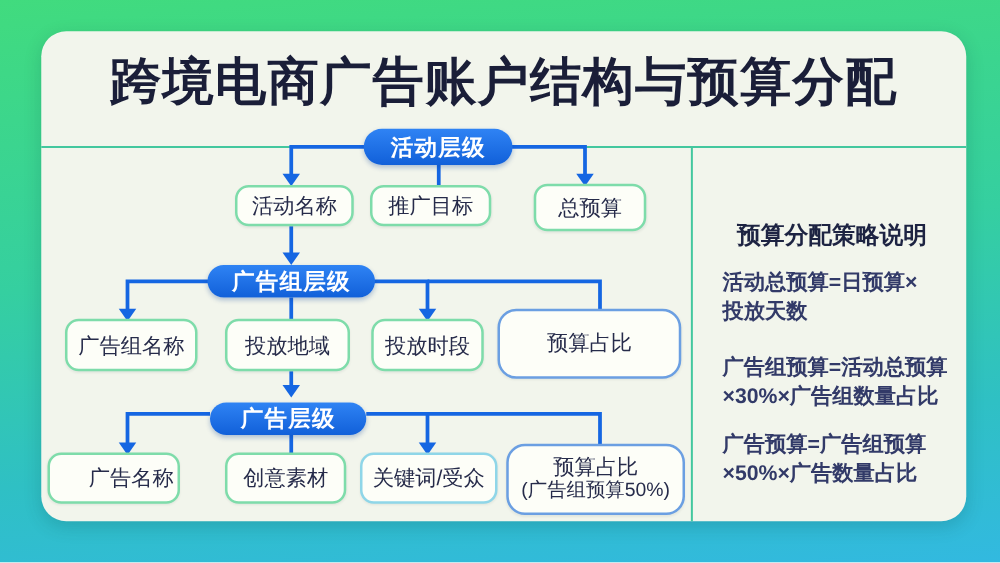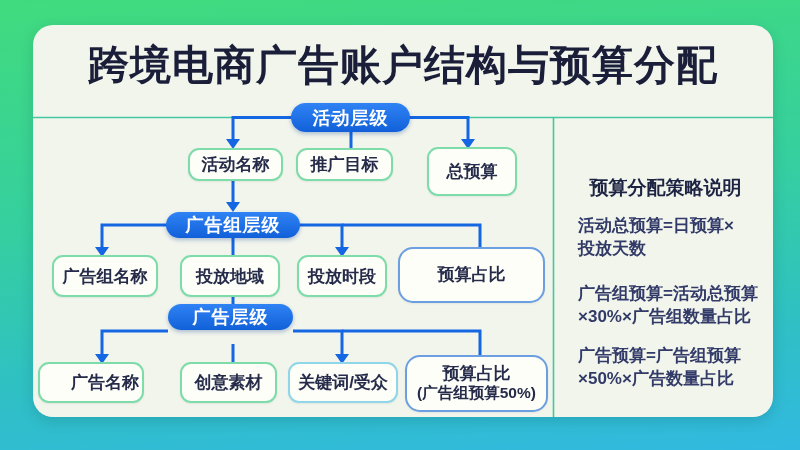--- a/index.html
+++ b/index.html
@@ -16,32 +16,32 @@
     font-size:41px; font-weight:900; letter-spacing:1px; color:#1a1e38; }
 
   svg.connectors{ position:absolute; left:0; top:0; width:800px; height:450px; pointer-events:none; }
 
   .pill{ position:absolute; display:flex; align-items:center; justify-content:center;
     color:#ffffff; font-weight:800; font-size:18px; letter-spacing:1px;
     background:linear-gradient(180deg,#2f83f4,#1160d9); border-radius:15px;
     box-shadow:0 2px 4px rgba(8,60,150,.30); }
   .pill1{ left:291px; top:103px; width:119px; height:29px; }
   .pill2{ left:166px; top:212px; width:134px; height:26px; border-radius:13px;}
-  .pill3{ left:168px; top:304px; width:125px; height:26px; border-radius:13px;}
+  .pill3{ left:168px; top:322px; width:125px; height:26px; border-radius:13px;}
 
   .node{ position:absolute; display:flex; align-items:center; justify-content:center;
     background:#fdfef8; border:2px solid #7edcaa; border-radius:11px;
-    font-size:17px; font-weight:700; color:#262b4a; white-space:nowrap;
+    font-size:17px; font-weight:400; color:#262b4a; white-space:nowrap;
     box-shadow:0 1px 2px rgba(0,40,40,.07); }
   .b-cyan{ border-color:#8fd6e8; }
   .b-blue{ border-color:#6b9fe2; border-radius:15px; }
 
   .n11{ left:188px; top:148px; width:95px;  height:33px; }
   .n12{ left:296px; top:148px; width:97px;  height:33px; }
-  .n13{ left:427px; top:147px; width:90px;  height:49px; }
+  .n13{ left:427px; top:147px; width:90px;  height:38px; }
 
   .n21{ left:52px;  top:255px; width:106px; height:42px; }
   .n22{ left:180px; top:255px; width:100px; height:42px; }
   .n23{ left:297px; top:255px; width:90px;  height:42px; }
   .n24{ left:398px; top:247px; width:147px; height:56px; }
 
   .n31{ left:38px;  top:362px; width:106px; height:41px;padding-left:28px; }
   .n32{ left:180px; top:362px; width:97px;  height:41px; }
   .n33{ left:288px; top:362px; width:110px; height:41px; }
   .n34{ left:405px; top:355px; width:143px; height:57px; }

